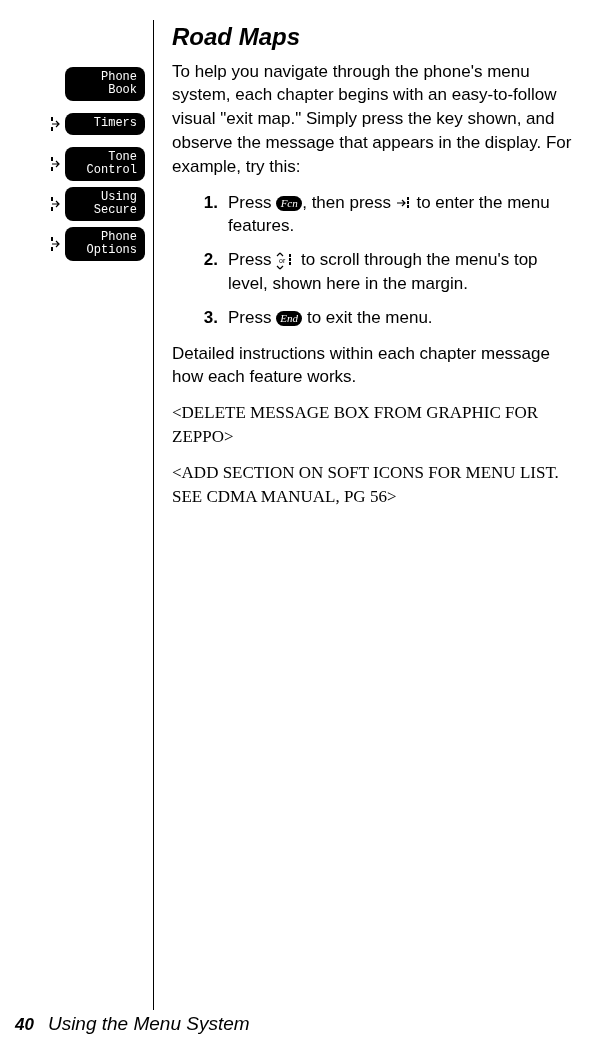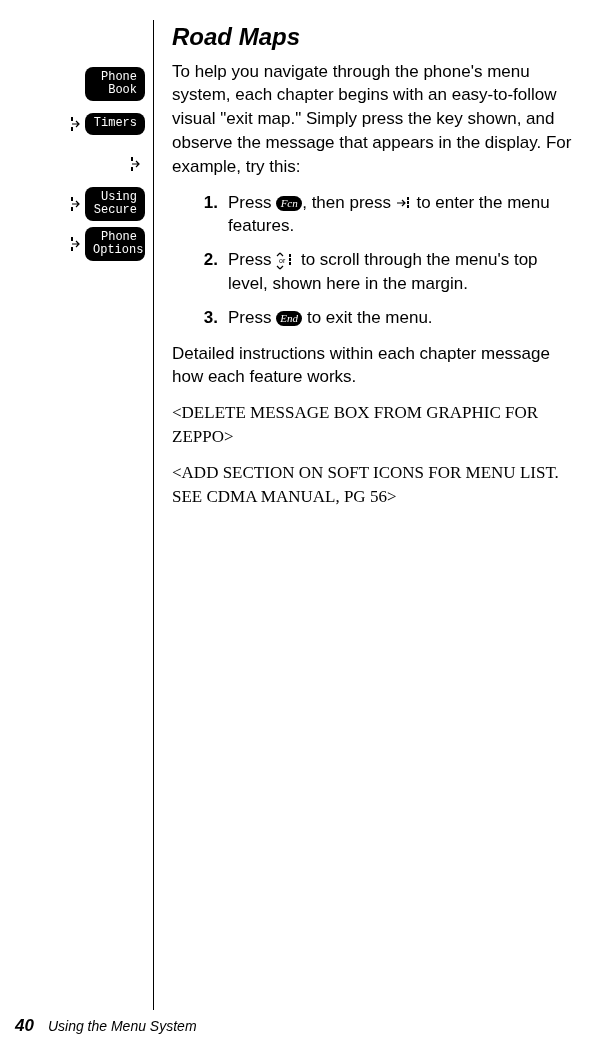--- a/index.html
+++ b/index.html
@@ -105,21 +105,21 @@
       position: relative;
     }
     .chip {
       background: #000;
       color: #fff;
       font-family: "Courier New", monospace;
       font-size: 12px;
       line-height: 1.1;
       border-radius: 8px;
       padding: 4px 8px;
-      width: 60px;
+      width: 80px;
       text-align: right;
       white-space: pre;
     }
     .chip-tick {
       width: 18px;
       display: flex;
       align-items: center;
       justify-content: center;
       font-size: 10px;
     }
@@ -133,21 +133,21 @@
       align-items: baseline;
       gap: 14px;
     }
     .footer .pn {
       font-weight: bold;
       font-style: italic;
       font-size: 17px;
     }
     .footer .ft {
       font-style: italic;
-      font-size: 14px;
+      font-size: 19px;
     }
   </style>
 </head>
 <body>
 
 <div class="page">
   <div class="sidebar">
     <div class="menu-stack">
       <div class="chip-row">
         <div class="chip-tick"></div>
@@ -165,20 +165,22 @@
         <div class="chip">Timers</div>
       </div>
       <div class="chip-row">
         <div class="chip-tick">
           <svg width="10" height="14">
               <path d="M1 7 L7 7 M5 4 L8 7 L5 10" stroke="#000" stroke-width="1.2" fill="none"></path>
               <rect x="0" y="0" width="2" height="4" fill="#000"></rect>
               <rect x="0" y="10" width="2" height="4" fill="#000"></rect>
             </svg>
         </div>
+        <div class="chip">Tone
+Control</div>
       </div>
       <div class="chip-row">
         <div class="chip-tick">
           <svg width="10" height="14">
               <path d="M1 7 L7 7 M5 4 L8 7 L5 10" stroke="#000" stroke-width="1.2" fill="none"></path>
               <rect x="0" y="0" width="2" height="4" fill="#000"></rect>
               <rect x="0" y="10" width="2" height="4" fill="#000"></rect>
             </svg>
         </div>
         <div class="chip">Using

